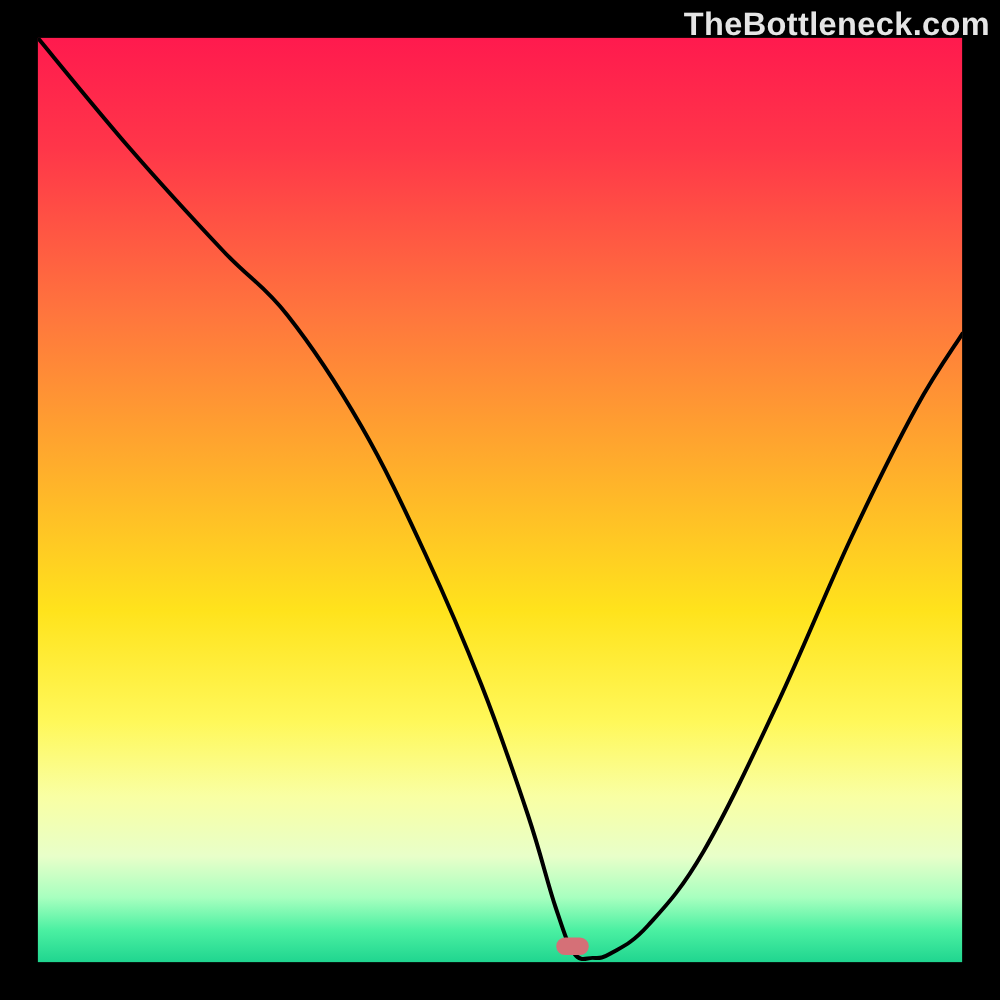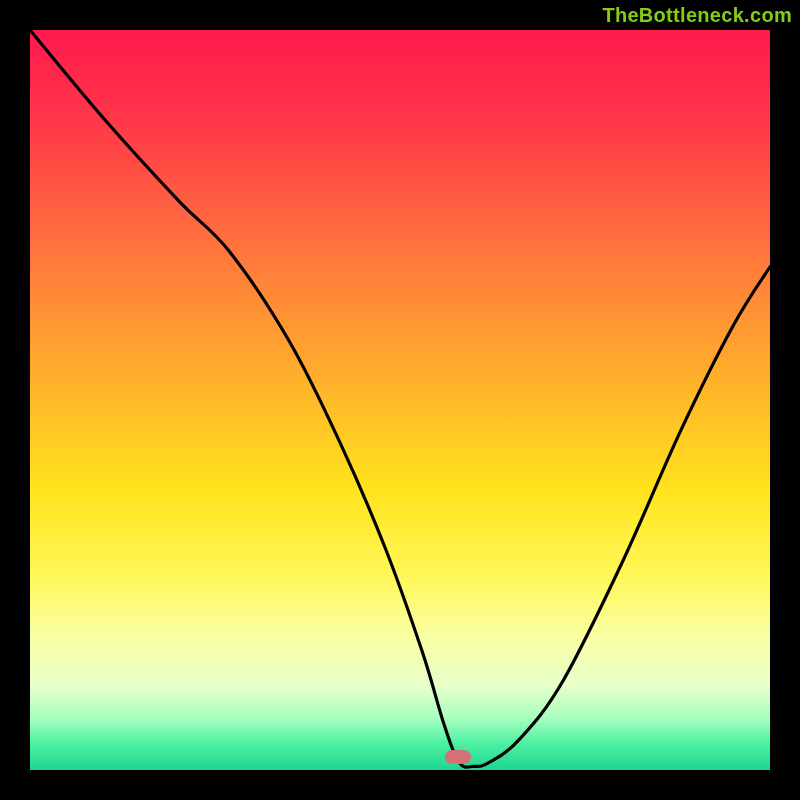--- a/index.html
+++ b/index.html
@@ -14,22 +14,22 @@
   .frame {
     position: relative;
     width: 800px;
     height: 800px;
     background: #000;
   }
   .watermark {
     position: absolute;
     top: 4px;
     right: 8px;
-    color: #84cc16;
-    font-size: 20px;
+    color: #e5e5e5;
+    font-size: 26px;
     font-weight: 600;
     letter-spacing: 0.3px;
     z-index: 10;
     text-align: center;
   }
   .plot-area {
     position: absolute;
     left: 30px;
     top: 30px;
     width: 740px;

